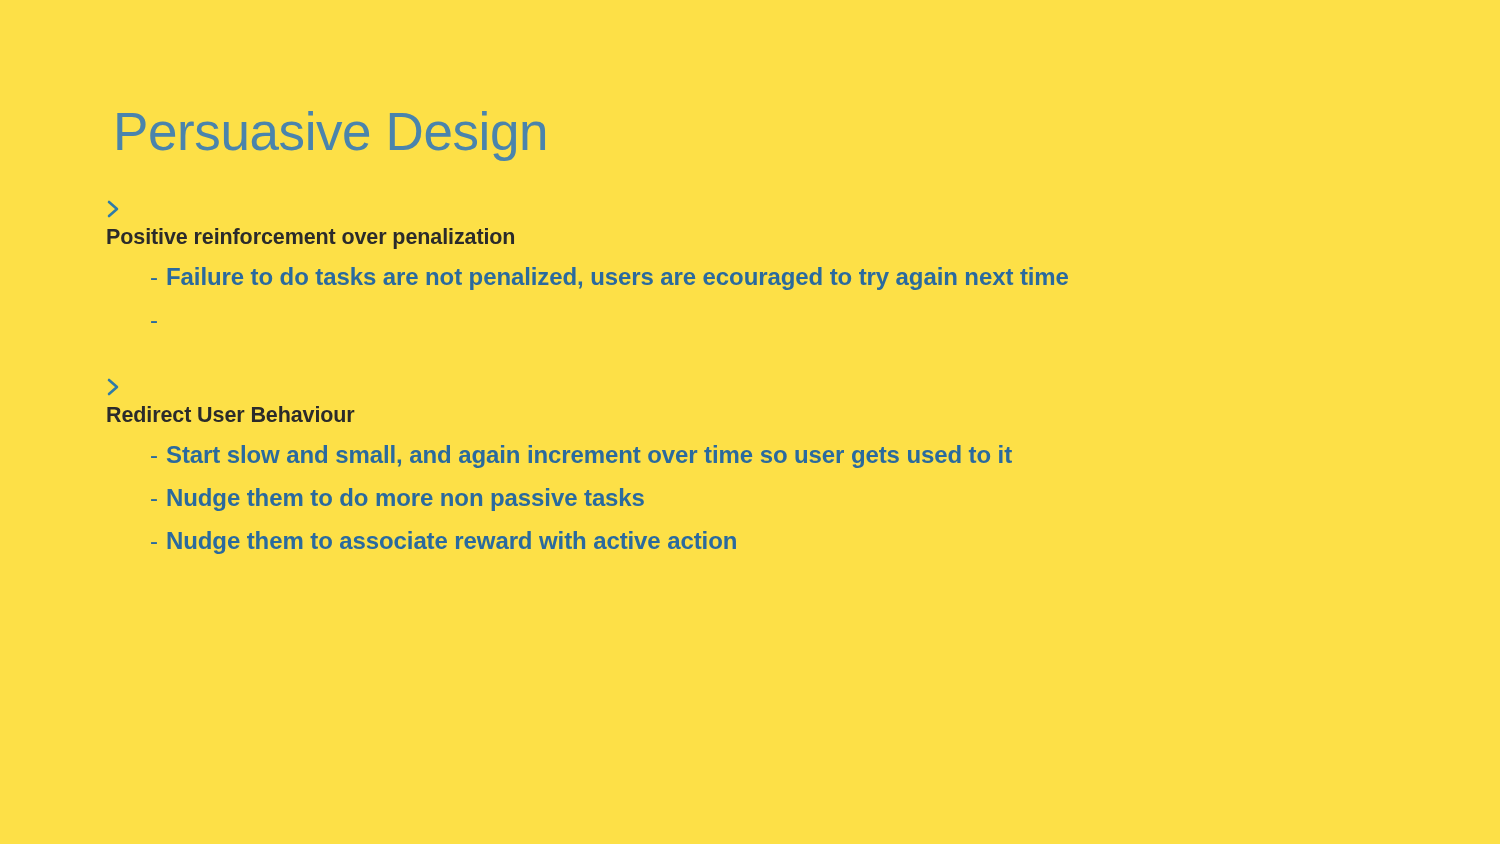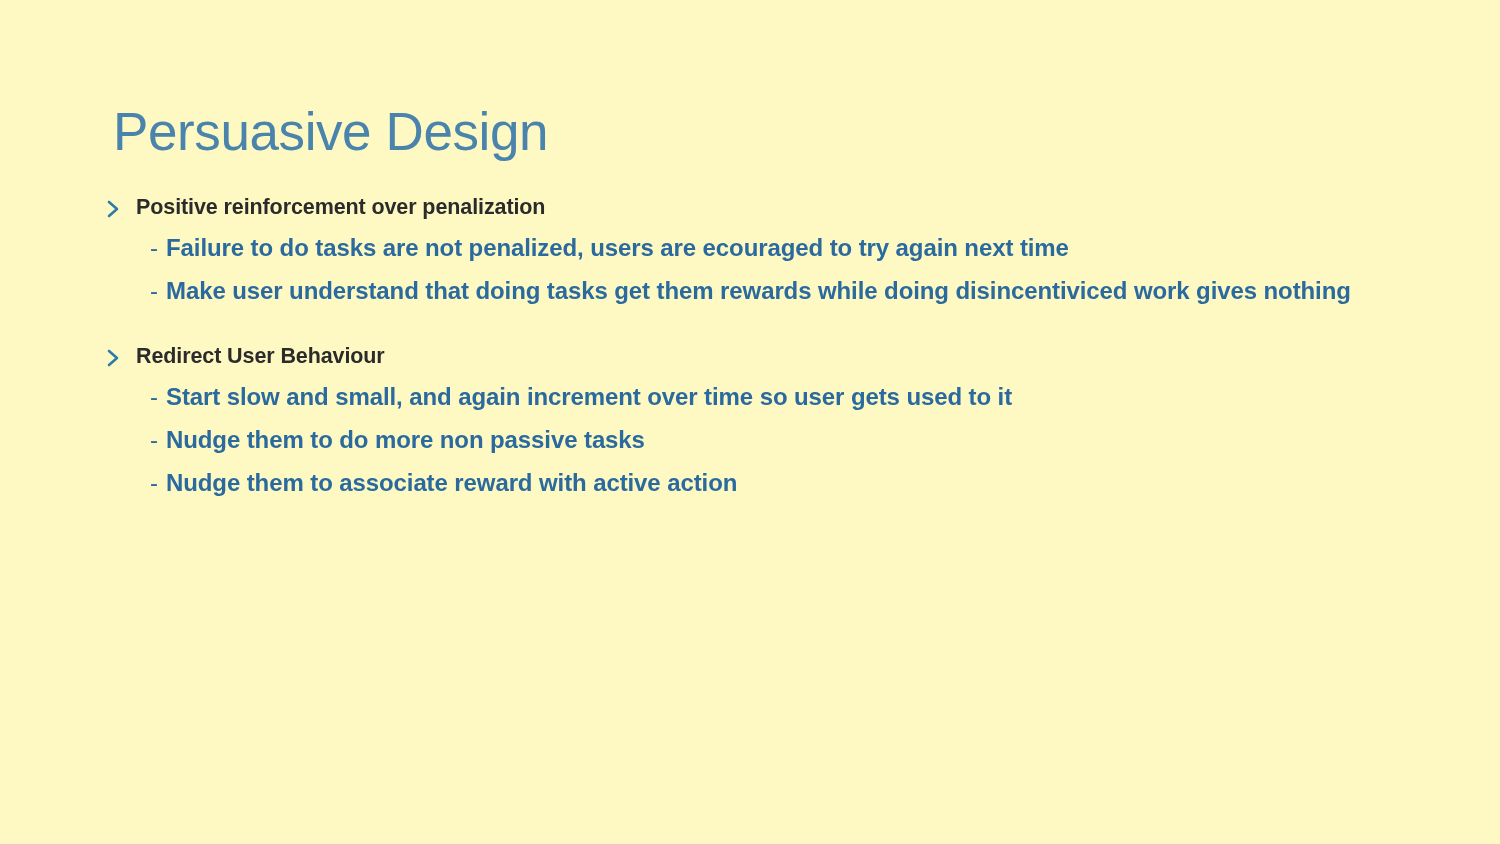--- a/index.html
+++ b/index.html
@@ -12,21 +12,21 @@
     background: #ffffff;
     font-family: "Liberation Sans", sans-serif;
     -webkit-font-smoothing: antialiased;
     overflow: hidden;
   }
 
   .slide {
     position: relative;
     width: 1500px;
     height: 844px;
-    background: #fef9c3;
+    background: #fde047;
   }
 
   
   .slide-title {
     position: absolute;
     left: 113px;
     top: 99px;
     font-size: 53px;
     line-height: 66px;
     font-weight: 400;
@@ -48,20 +48,21 @@
   }
   .group + .group {
     margin-top: 33px;
   }
 
   
   .l1-item {
     display: flex;
     align-items: flex-start;
     margin-bottom: 4px;
+    flex-direction: column;
   }
   .chevron-marker {
     flex: 0 0 auto;
     width: 30px;
     height: 29px;
     display: flex;
     align-items: center;
     justify-content: flex-start;
     padding-top: 1px;
   }
@@ -122,21 +123,20 @@
         </span>
         <span class="l1-text">Positive reinforcement over penalization</span>
       </div>
       <div class="l2-list">
         <div class="l2-item">
           <span class="dash-marker">-</span>
           <span class="l2-text">Failure to do tasks are not penalized, users are ecouraged to try again next time</span>
         </div>
         <div class="l2-item">
           <span class="dash-marker">-</span>
-          <span class="l2-text">Make user understand that doing tasks get them rewards while doing disincentiviced work gives nothing</span>
         </div>
       </div>
     </div>
 
     <div class="group">
       <div class="l1-item">
         <span class="chevron-marker">
           <svg width="17" height="20" viewBox="0 0 17 20" aria-hidden="true">
             <path d="M3 3 L11 10 L3 17" fill="none" stroke="#2f7ba8" stroke-width="2.6" stroke-linecap="round" stroke-linejoin="round"></path>
           </svg>

